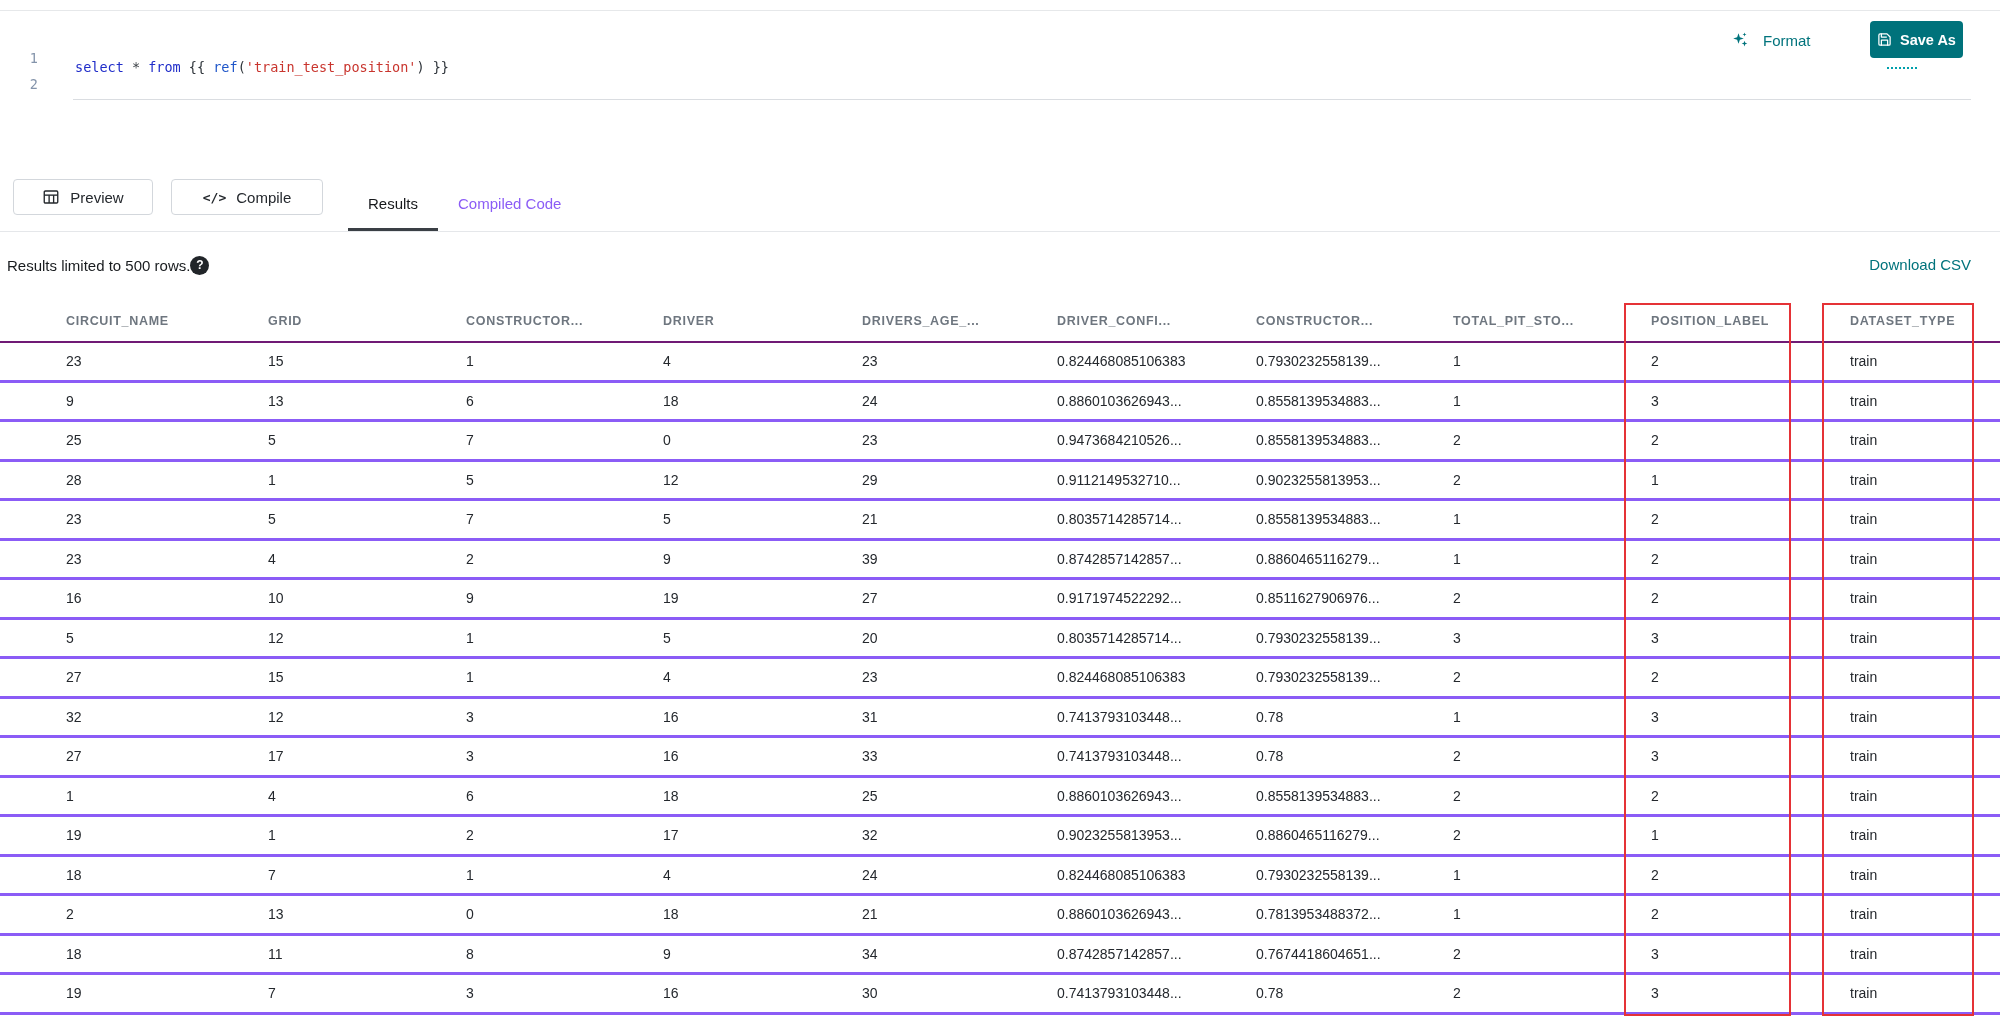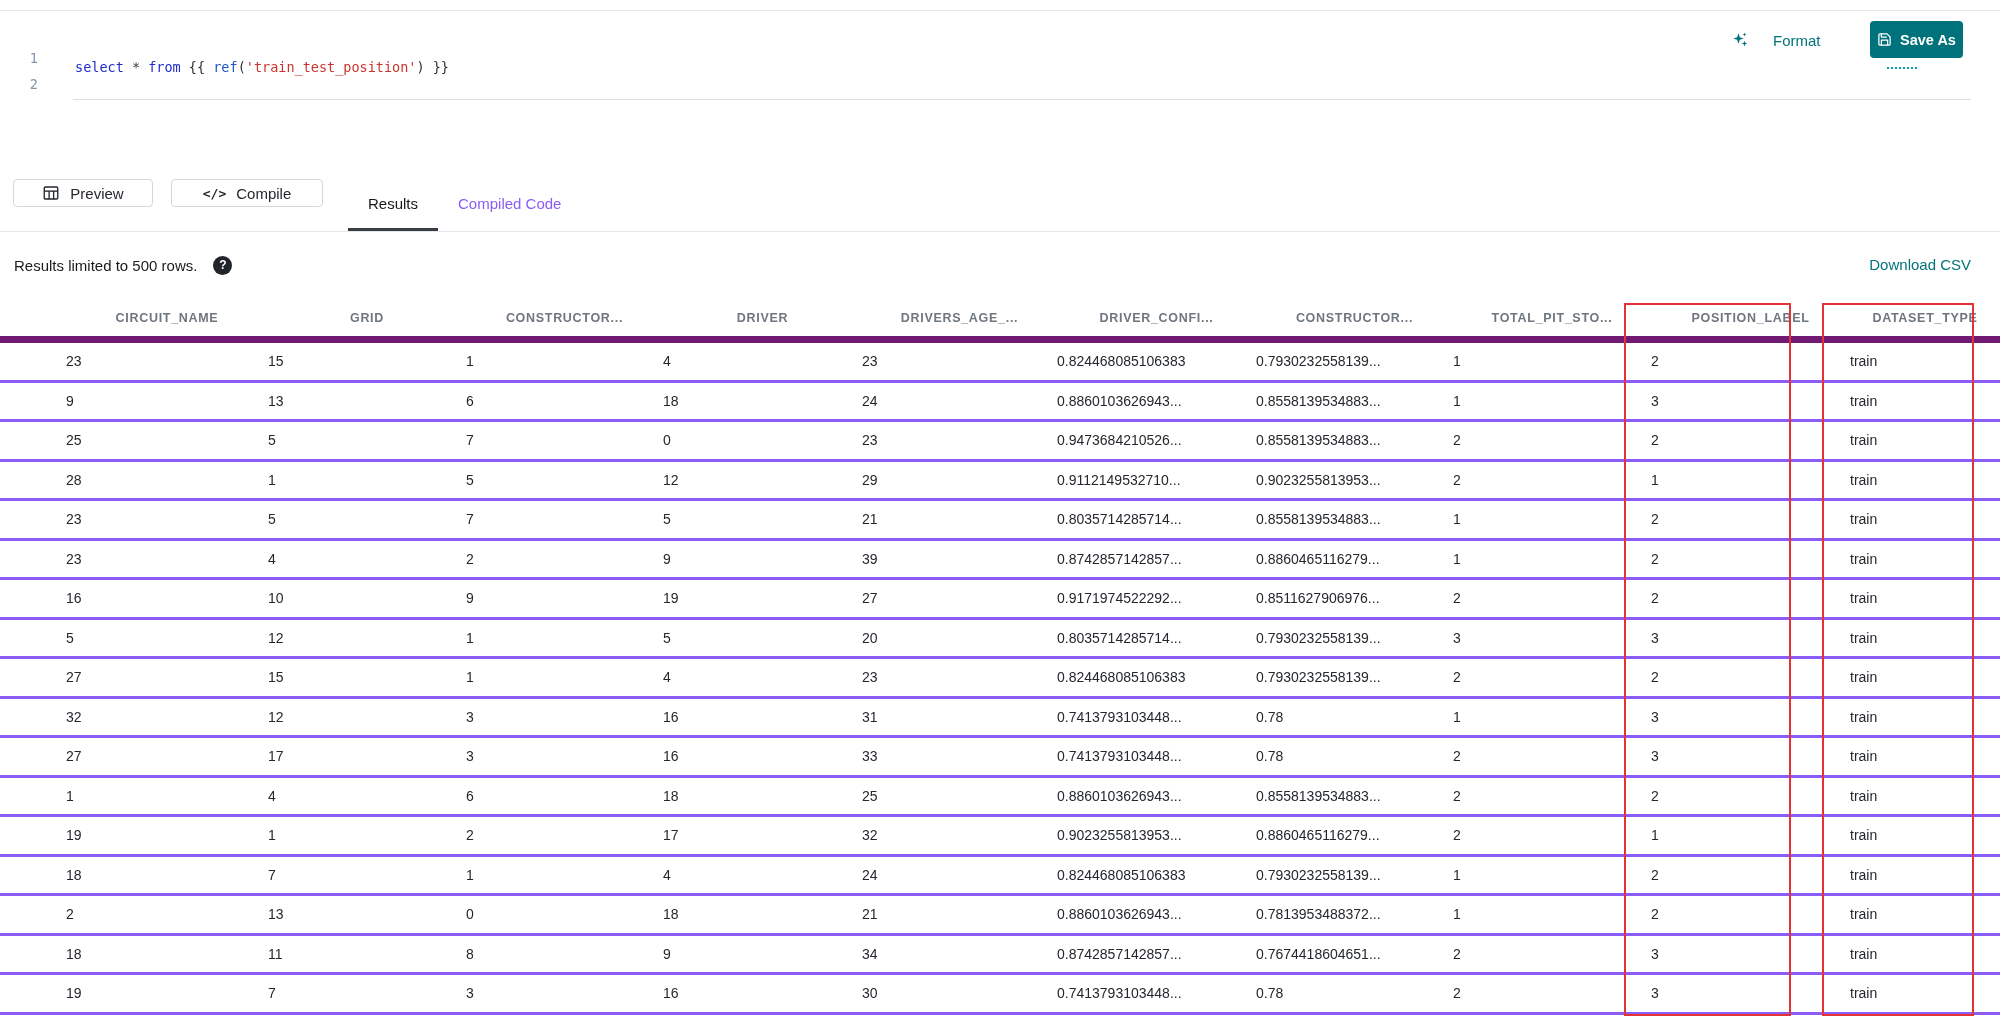--- a/index.html
+++ b/index.html
@@ -19,54 +19,54 @@
                font-family:"DejaVu Sans Mono", monospace; font-size:13.5px; color:#2d3339;margin-top:9px; }
   .code-line { height:26px; line-height:26px; white-space:pre; }
   .tok-keyword  { color:#1f2cc9; }
   .tok-function { color:#1f56c9; }
   .tok-string   { color:#c9352e; }
   .tok-operator { color:#3a3f45; }
   .tok-plain    { color:#2d3339; }
   .line2-underline { position:absolute; top:88px; left:73px; width:1898px; height:1px; background:#dadde1; }
 
   .format-btn { position:absolute; top:16px; left:1731px; height:26px; display:flex; align-items:center;
-                gap:24px; color:#00737c; font-size:15px; font-weight:500; cursor:pointer; background:none; border:none;justify-content:center; }
+                gap:14px; color:#00737c; font-size:15px; font-weight:500; cursor:pointer; background:none; border:none;justify-content:center; }
   .save-as-btn { position:absolute; top:10px; left:1870px; width:93px; height:37px; border:none; border-radius:4px;
                  background:#00727b; color:#ffffff; font-size:14.5px; font-weight:600; font-family:"Liberation Sans",sans-serif;
                  display:flex; align-items:center; justify-content:center; gap:8px; cursor:pointer; }
   .teal-scribble { position:absolute; top:53px; left:1887px; width:30px; height:5px;
                    border-bottom:2px dotted #00a0ac; }
 
   
-  .btn-outline { position:absolute; top:179px; height:28px; background:#fff; border:1px solid #d3d7dc;
+  .btn-outline { position:absolute; top:179px; height:36px; background:#fff; border:1px solid #d3d7dc;
                  border-radius:4px; display:flex; align-items:center; justify-content:center; gap:10px;
                  font-size:15px; font-weight:500; color:#24282d; cursor:pointer; font-family:"Liberation Sans",sans-serif; }
   .preview-btn { left:13px; width:140px; }
   .compile-btn { left:171px; width:152px; }
   .compile-glyph { font-family:"DejaVu Sans Mono", monospace; font-size:13px; font-weight:700; color:#24282d; }
 
   .tabs { position:absolute; top:179px; left:348px; height:52px; display:flex; }
   .tab { padding:0 20px; display:flex; align-items:center; font-size:15px; color:#8b5cf6;
          border-bottom:3px solid transparent; cursor:pointer; }
   .tab.active { color:#16181b; font-weight:500; border-bottom-color:#3a3f45; }
   .toolbar-divider { position:absolute; top:231px; left:0; width:2000px; height:1px; background:#e5e7ea; }
 
   
-  .status-row { position:absolute; top:254px; left:14px; height:22px; display:flex; align-items:center; gap:16px; }
+  .status-row { position:absolute; top:254px; left:7px; height:22px; display:flex; align-items:center; gap:0; }
   .limit-note { font-size:15px; color:#181b1e; }
   .help-icon { width:19px; height:19px; border-radius:50%; background:#212529; color:#fff;
                font-size:12px; font-weight:700; display:flex; align-items:center; justify-content:center; cursor:pointer; }
   .download-csv { position:absolute; top:256px; right:29px; font-size:15px; color:#00737c; text-decoration:none; cursor:pointer; }
 
   
   .results-table { position:absolute; top:300px; left:0; width:2000px; }
   .grid-row { display:grid; padding-left:66px;
               grid-template-columns:202px 198px 197px 199px 195px 199px 197px 198px 199px 1fr;
               align-items:center; }
-  .header-row { height:43px; border-bottom:7px solid #701a75;text-align:center; }
+  .header-row { height:43px; border-bottom:2px solid #701a75; }
   .th { font-size:12.5px; font-weight:700; letter-spacing:0.7px; color:#6e767f;
         white-space:nowrap; overflow:hidden; }
   .tr { height:39.5px; border-bottom:3px solid #8b5cf6; }
   .td { font-size:14px; color:#24282d; white-space:nowrap; overflow:hidden; }
 
   .hl-box { position:absolute; border:2px solid #e53236; pointer-events:none; }
   .hl-position { left:1624px; top:303px; width:167px; height:713px; }
   .hl-dataset  { left:1822px; top:303px; width:152px; height:713px; }
 
   svg { display:block; }

